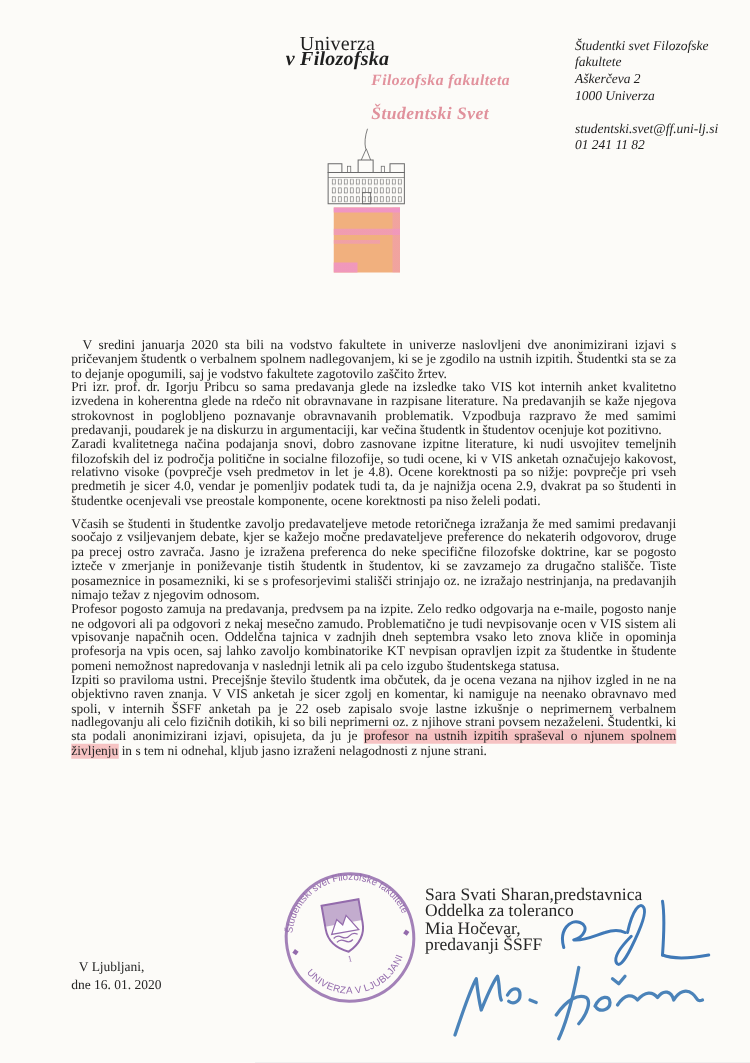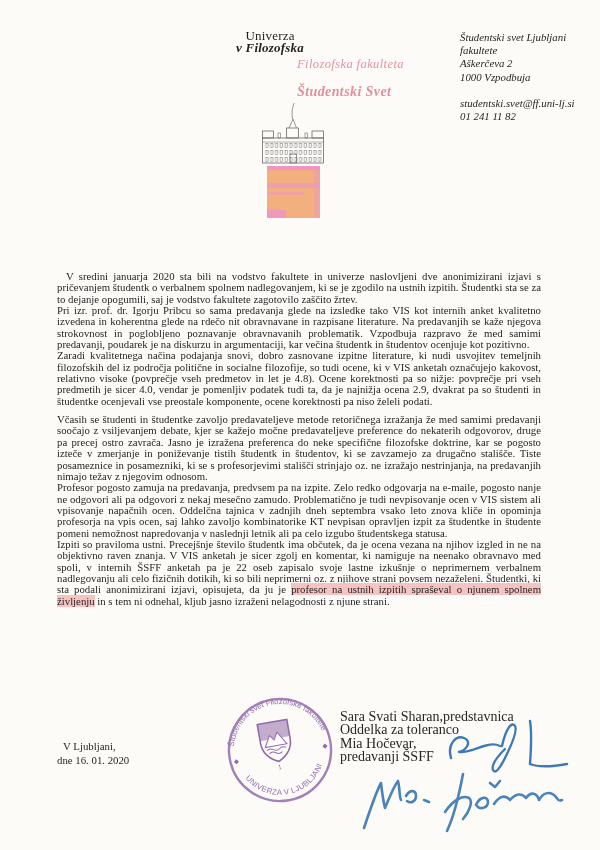--- a/index.html
+++ b/index.html
@@ -3,23 +3,23 @@
 <meta charset="utf-8">
 <style>
   html,body{margin:0;padding:0;background:#e8e8e8;}
   .page{
     position:relative;width:600px;height:850px;margin:0 auto;
     background:#fcfbf8;overflow:hidden;
     font-family:"Liberation Serif","DejaVu Serif",serif;color:#262626;
   }
   
   .univ{position:absolute;left:226px;top:30px;width:88px;text-align:center;
-        font-size:13px;line-height:11.5px;color:#1f1f1f;letter-spacing:.2px;}
+        font-size:16px;line-height:11.5px;color:#1f1f1f;letter-spacing:.2px;}
   .univ .l2{font-style:italic;font-weight:600;}
-  .faculty{position:absolute;left:297px;top:57px;font-style:italic;font-weight:400;
+  .faculty{position:absolute;left:297px;top:57px;font-style:italic;font-weight:700;
            font-size:12.5px;color:#e2929d;letter-spacing:.4px;}
   .council{position:absolute;left:297px;top:84px;font-style:italic;font-weight:600;
            font-size:14px;color:#e0919c;letter-spacing:.4px;}
   .addr{position:absolute;left:460px;top:31px;font-style:italic;font-size:10.8px;
         line-height:13.2px;color:#1e1e1e;}
   .addr .gap{height:13px;}
   
   .bldg{position:absolute;left:260px;top:100px;}
   .logo-color{position:absolute;left:267px;top:166px;width:53px;height:52px;
     background-color:#f1b07e;
@@ -36,43 +36,43 @@
   
   .body-text{position:absolute;left:57px;top:233px;width:484px;
              font-size:10.75px;line-height:11.35px;text-align:justify;margin-top:38px;}
   .body-text p{margin:0;}
   .body-text p.indent{text-indent:9px;}
   .body-text p.gap-top{margin-top:7px;}
   .body-text p.closing{margin-top:12px;}
   .hl{background:#f6c3c3;}
   
   .place-date{position:absolute;left:57px;top:740px;font-size:10.8px;line-height:13.5px;}
-  .place-date .l1{padding-left:6px;}
+  .place-date .l1{padding-left:6px;margin-top:28px;}
   .sign-names{position:absolute;left:340px;top:710px;font-size:14px;line-height:13px;}
   .sign-names .sig2{margin-top:1px;}
   .stamp{position:absolute;left:220px;top:690px;transform:rotate(-10deg);opacity:.92;}
   .sigs{position:absolute;left:350px;top:688px;pointer-events:none;}
 </style>
 </head>
 <body>
 
 <div class="page">
 
   <div class="univ">
     <div>Univerza</div>
     <div class="l2">v Filozofska</div>
   </div>
   <div class="faculty">Filozofska fakulteta</div>
   <div class="council">Študentski Svet</div>
 
   <div class="addr">
-    <div>Študentski svet Ljubljani</div>
+    <div>Študentki svet Filozofske</div>
     <div>fakultete</div>
     <div>Aškerčeva 2</div>
-    <div>1000 Vzpodbuja</div>
+    <div>1000 Univerza</div>
     <div class="gap"></div>
     <div>studentski.svet@ff.uni-lj.si</div>
     <div>01 241 11 82</div>
   </div>
 
   <svg class="bldg" width="66" height="66" viewBox="0 0 66 66">
     <defs>
       <pattern id="win" width="4.8" height="7" patternUnits="userSpaceOnUse">
         <rect x="1" y="1.4" width="2.4" height="4" fill="none" stroke="#6a6a6a" stroke-width="0.5"></rect>
       </pattern>

